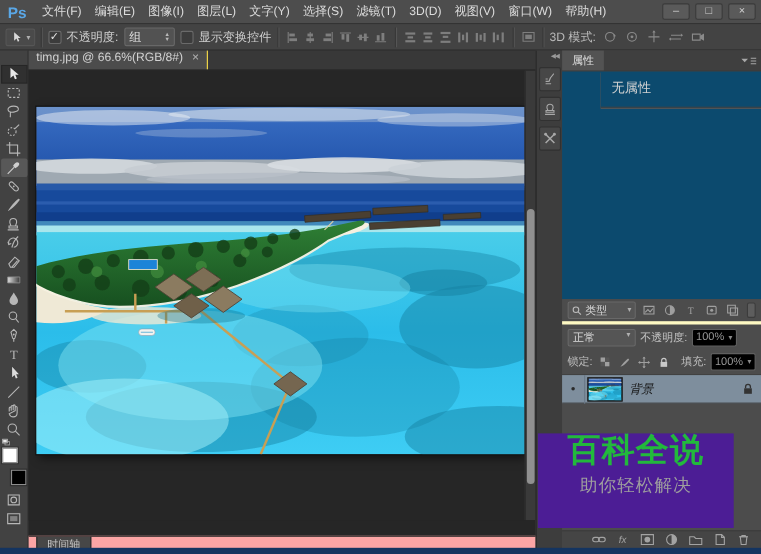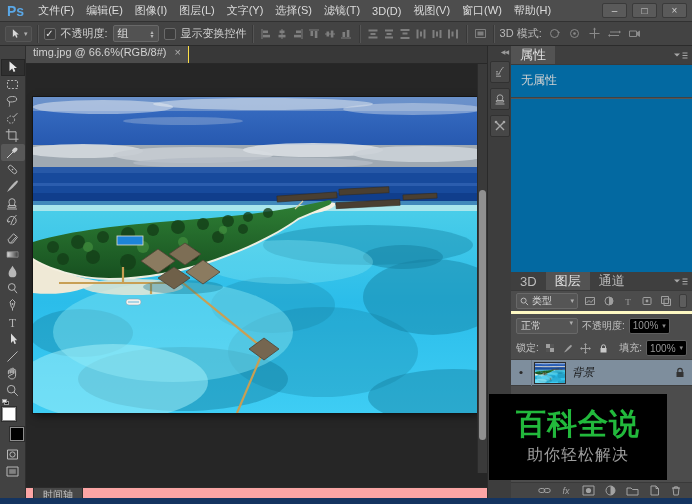--- a/index.html
+++ b/index.html
@@ -57,26 +57,26 @@
   .hthumb { position:absolute; left:34%; width:62%; top:1px; bottom:1px; background:#929292; border-radius:4px; }
   .timelinerow { position:absolute; left:0; right:0; bottom:0; height:17px; background:#fca5a5; border-top:1px solid #2b2b2b; display:flex; align-items:flex-start; }
   .tl-tab { margin-left:7px; height:14px; background:#474747; border:1px solid #2c2c2c; border-top:none; padding:0 9px; font-size:10px; color:#c3c3c3; display:flex; align-items:center; }
 
   
   .dockstrip { position:absolute; left:487px; top:46px; width:24px; bottom:0; background:#3d3d3d; border-left:1px solid #2a2a2a; display:flex; flex-direction:column; align-items:center; }
   .collapse { width:100%; text-align:right; padding:2px 3px 1px 0; color:#9a9a9a; font-size:6px; letter-spacing:-1px; }
   .strip-btn { width:20px; height:22px; margin-top:5px; background:#474747; border:1px solid #313131; border-radius:2px; display:flex; align-items:center; justify-content:center; }
   .dockcol { position:absolute; left:511px; top:46px; width:181px; bottom:0; background:#4c4c4c; }
   .ptabs { height:19px; background:#3f3f3f; display:flex; align-items:stretch; position:relative; border-bottom:1px solid #3a3a3a; }
-  .ptab { padding:0 9px; font-size:13px; color:#bdbdbd; display:flex; align-items:center; }
+  .ptab { padding:0 9px; font-size:10px; color:#bdbdbd; display:flex; align-items:center; }
   .ptab.active { background:#535353; color:#e3e3e3; }
   .pmenu { position:absolute; right:4px; top:5px; }
 
   .propspanel { position:absolute; top:0; left:0; right:0; height:226px; }
-  .propsbody { position:absolute; top:19px; left:0; right:0; bottom:0; background:#0369a1; }
+  .propsbody { position:absolute; top:19px; left:0; right:0; bottom:0; background:#0c4a6e;padding-left:35px; }
   .noprops { padding:7px 10px 8px; font-size:12px; color:#d2d2d2; border-bottom:1px solid #424242; box-shadow:0 1px 0 #565656; }
 
   .layerspanel { position:absolute; top:226px; left:0; right:0; bottom:0; display:flex; flex-direction:column; background:#4c4c4c; }
   .lrow { display:flex; align-items:center; padding:0 5px; gap:4px; flex:0 0 auto; }
   .filterrow { height:23px; border-bottom:3px solid #fef9c3; }
   .filterbox { width:62px; height:16px; background:#555; border:1px solid #686868; border-radius:2px; display:flex; align-items:center; gap:3px; padding:0 3px; font-size:10px; color:#d5d5d5; }
   .fico { width:15px; height:15px; display:flex; align-items:center; justify-content:center; }
   .ftoggle { margin-left:auto; width:8px; height:14px; background:#5d5d5d; border:1px solid #3c3c3c; border-radius:2px; }
   .blendrow { height:23px; }
   .selectbox { height:16px; background:#555; border:1px solid #686868; border-radius:2px; font-size:10px; color:#dcdcdc; display:flex; align-items:flex-start; justify-content:space-between; padding:0 4px; }
@@ -89,21 +89,21 @@
   .layer-row { height:26px; background:#7e8e9d; border-bottom:1px solid #3e3e3e; display:flex; align-items:center; }
   .eyebox { width:21px; height:26px; display:flex; align-items:center; justify-content:center; border-right:1px solid #6b7989; }
   .thumbbox { width:36px; height:26px; display:flex; align-items:center; justify-content:center; }
   .thumbbox svg { border:1px solid #2c2c2c; background:#000; display:block; }
   .layername { flex:1; font-size:11px; font-style:italic; color:#181818; padding-left:4px; }
   .layerlock { padding-right:7px; display:flex; }
   .layersbottom { flex:0 0 16px; background:#454545; border-top:1px solid #393939; display:flex; align-items:center; justify-content:flex-end; gap:8px; padding:0 9px 0 0; margin-bottom:6px; }
   .bico { width:14px; height:13px; display:flex; align-items:center; justify-content:center; font-size:9px; color:#a3a3a3; font-style:italic; }
 
   
-  .watermark { position:absolute; left:489px; top:394px; width:178px; height:86px; background:#000000; z-index:40; display:flex; flex-direction:column; align-items:center; justify-content:center; }
+  .watermark { position:absolute; left:489px; top:394px; width:178px; height:86px; background:#4c1d95; z-index:40; display:flex; flex-direction:column; align-items:center; }
   .wm-title { font-size:30px; font-weight:bold; color:#22b93c; letter-spacing:1px; line-height:1.05; }
   .wm-sub { font-size:16px; color:#9e9e9e; margin-top:5px; letter-spacing:1px; }
   .navystrip { position:absolute; left:0; right:0; bottom:0; height:6px; background:#143460; z-index:50; }
 
   svg.ic { display:block; }
   svg.ic * { vector-effect:non-scaling-stroke; }
 </style>
 </head>
 <body>
 
@@ -583,31 +583,20 @@
               <path d="M9.5 2 h5 M9.5 4.5 h5 M9.5 7 h5" stroke="#a8a8a8"></path>
             </svg>
           </span>
       </div>
       <div class="propsbody">
         <div class="noprops">无属性</div>
       </div>
     </div>
 
     <div class="layerspanel">
-      <div class="ptabs">
-        <div class="ptab">3D</div>
-        <div class="ptab active">图层</div>
-        <div class="ptab">通道</div>
-        <span class="pmenu">
-            <svg class="ic" width="15" height="9" viewBox="0 0 15 9">
-              <path d="M1 2.5 L4 5.5 L7 2.5 Z" fill="#a8a8a8"></path>
-              <path d="M9.5 2 h5 M9.5 4.5 h5 M9.5 7 h5" stroke="#a8a8a8"></path>
-            </svg>
-          </span>
-      </div>
 
       <div class="lrow filterrow">
         <div class="filterbox">
           <svg class="ic" width="9" height="9" viewBox="0 0 10 10">
               <circle cx="4" cy="4" r="2.8" fill="none" stroke="#bbb"></circle>
               <path d="M6.2 6.2 L9 9" stroke="#bbb"></path>
             </svg>
           <span>类型</span>
           <span style="margin-left:auto;font-size:7px;color:#b0b0b0">▾</span>
         </div>

